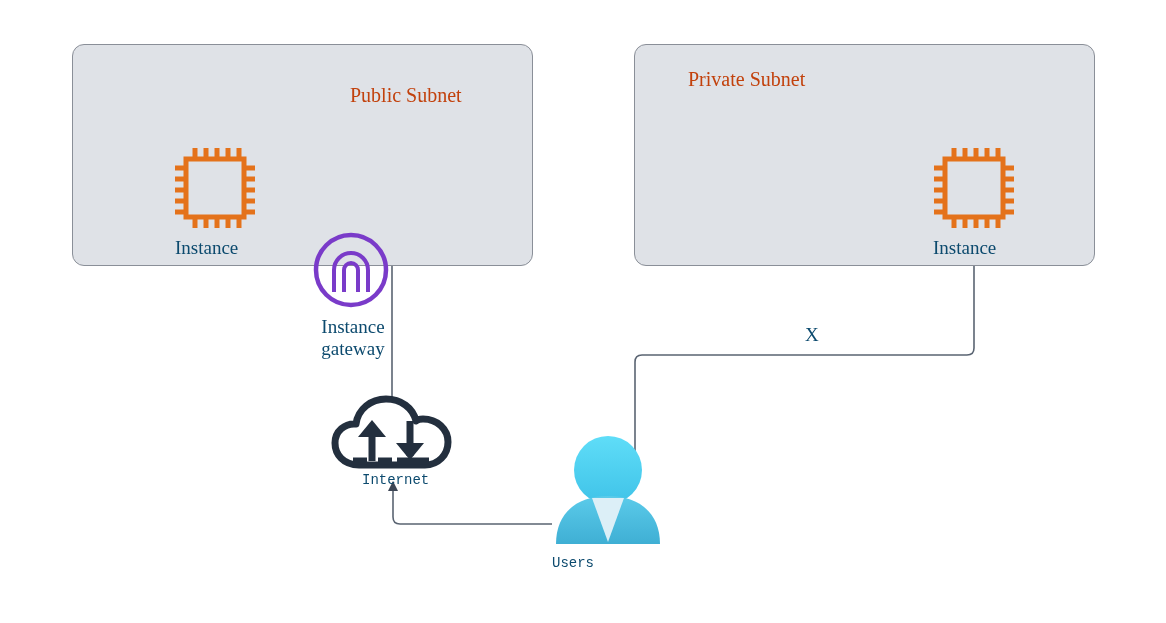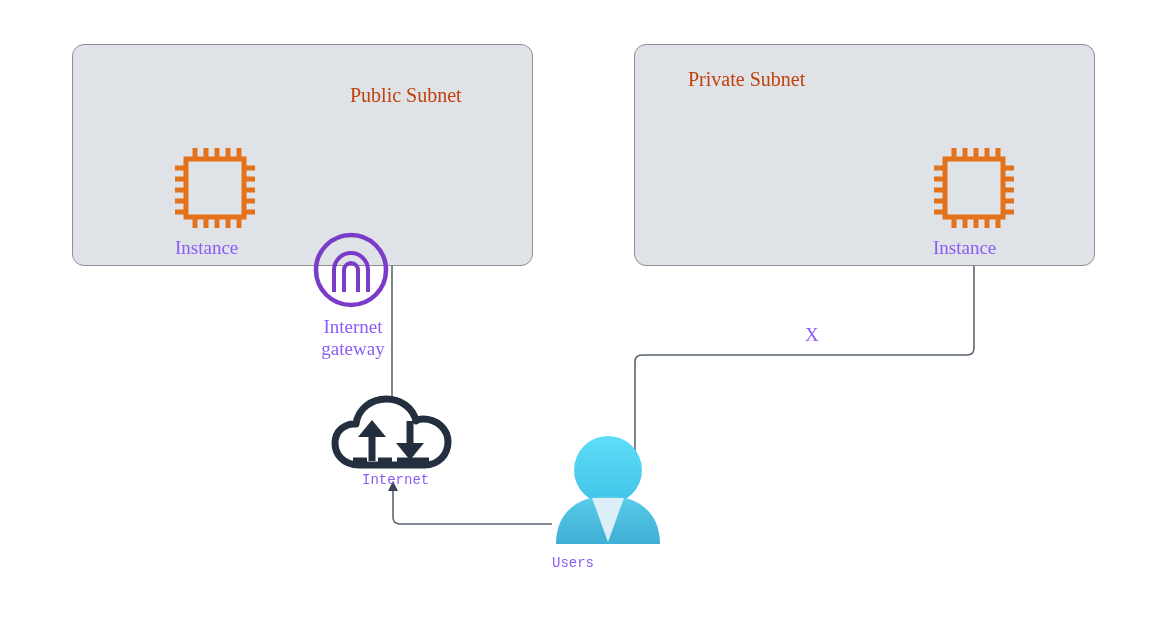--- a/index.html
+++ b/index.html
@@ -36,21 +36,21 @@
     font-size: 20px;
     color: #c2410c;
     white-space: nowrap;
   }
   #public-subnet-title { left: 350px; top: 84px; }
   #private-subnet-title { left: 688px; top: 68px; }
 
   .node-label {
     position: absolute;
     white-space: nowrap;
-    color: #8b5cf6;
+    color: #0c4a6e;
   }
   .label-serif { font-family: "Liberation Serif", serif; font-size: 19px; }
   .label-sans  { font-family: Liberation Mono, monospace; font-size: 14px; }
 
   #public-instance-label  { left: 175px; top: 237px; }
   #private-instance-label { left: 933px; top: 237px; }
   #igw-label {
     left: 311px; top: 316px;
     text-align: center; width: 84px;
     line-height: 1.18;
@@ -166,21 +166,21 @@
 </div>
 <div class="node-label label-serif" id="private-instance-label">Instance</div>
 
 <div class="icon-wrap" id="igw-icon">
   <svg viewBox="0 0 80 80" width="80" height="80">
     <circle cx="40" cy="40" r="35" fill="none" stroke="#7A3BC9" stroke-width="4.5"></circle>
     <path d="M23,62 L23,40 A17,17 0 0 1 57,40 L57,62" fill="none" stroke="#7A3BC9" stroke-width="4"></path>
     <path d="M33,62 L33,40 A7,7 0 0 1 47,40 L47,62" fill="none" stroke="#7A3BC9" stroke-width="4"></path>
   </svg>
 </div>
-<div class="node-label label-serif" id="igw-label">Internet gateway</div>
+<div class="node-label label-serif" id="igw-label">Instance gateway</div>
 
 <div class="icon-wrap" id="internet-icon">
   <svg viewBox="0 0 122 82" width="122" height="82">
     <path d="M28,72 C12,72 4,61 4,50 C4,38 14,30 25,31 C27,16 40,6 55,6
              C70,6 82,15 85,28 C86,27 89,26 92,26 C106,26 117,36 117,49
              C117,62 107,72 94,72 Z" fill="none" stroke="#232F3E" stroke-width="7" stroke-linejoin="round"></path>
     <g stroke="#232F3E" stroke-width="7" fill="none" stroke-linecap="butt">
       <line x1="41" y1="68" x2="41" y2="32"></line>
       <line x1="79" y1="28" x2="79" y2="63"></line>
       <line x1="22" y1="68" x2="36" y2="68"></line>

